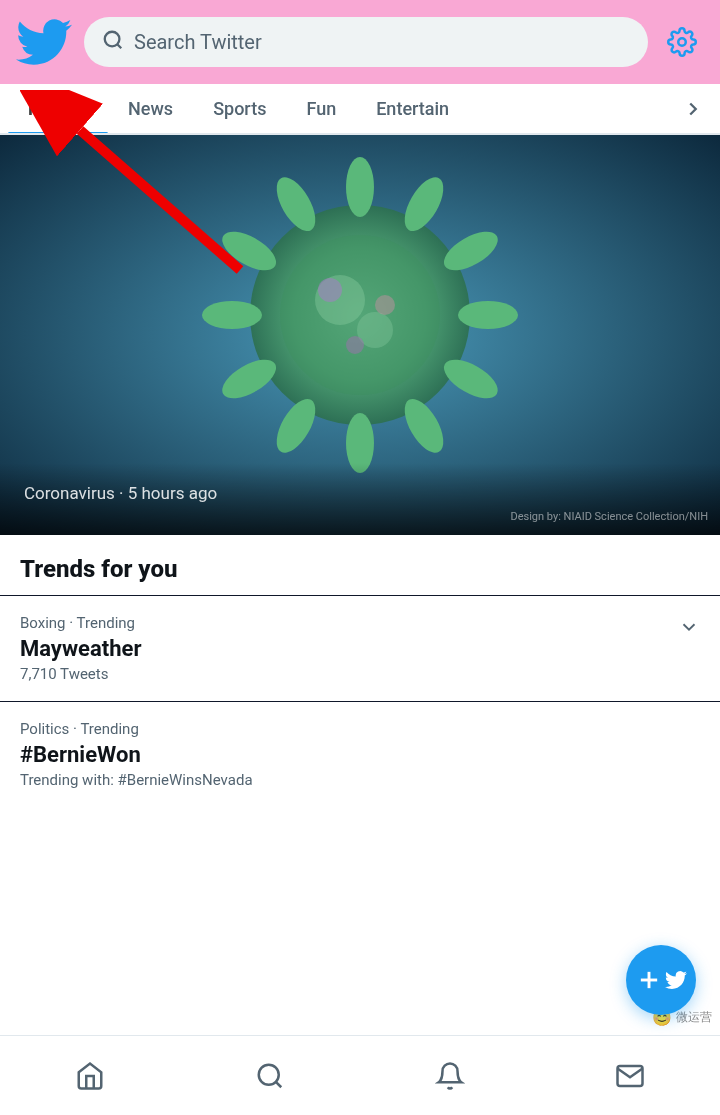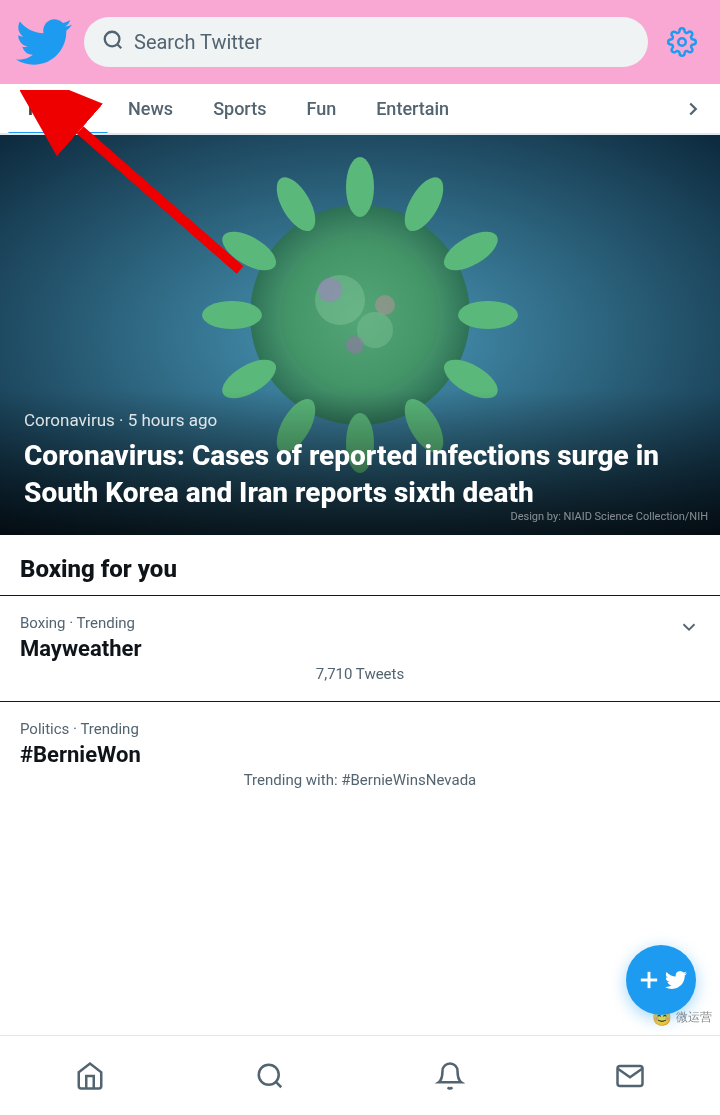--- a/index.html
+++ b/index.html
@@ -163,21 +163,20 @@
     }
     .trend-name {
       font-size: 22px;
       font-weight: 700;
       color: #0f1419;
       margin-bottom: 4px;
     }
     .trend-count {
       font-size: 15px;
       color: #536471;
-      text-align: center;
     }
     .trend-chevron {
       position: absolute;
       top: 20px;
       right: 20px;
       color: #536471;
       font-size: 20px;
     }
     .trend-hashtag {
       font-weight: 700;
@@ -336,27 +335,26 @@
     <circle cx="360" cy="180" r="80" fill="#3d9060" opacity="0.5"></circle>
     <circle cx="340" cy="165" r="25" fill="#8acca0" opacity="0.4"></circle>
     <circle cx="375" cy="195" r="18" fill="#8acca0" opacity="0.35"></circle>
 
     <circle cx="330" cy="155" r="12" fill="#a080c0" opacity="0.6"></circle>
     <circle cx="385" cy="170" r="10" fill="#c090a0" opacity="0.5"></circle>
     <circle cx="355" cy="210" r="9" fill="#a070b0" opacity="0.5"></circle>
   </svg>
   <div class="hero-overlay">
     <div class="hero-category">Coronavirus · 5 hours ago</div>
-    <div class="hero-title">Coronavirus: Cases of reported infections surge in South Korea and Iran reports sixth death</div>
   </div>
   <div class="hero-watermark">Design by: NIAID Science Collection/NIH</div>
 </div>
 
 <div class="trends-header">
-  <div class="trends-header-text">Boxing for you</div>
+  <div class="trends-header-text">Trends for you</div>
 </div>
 
 <div class="trend-item">
   <div class="trend-meta">Boxing · Trending</div>
   <div class="trend-name">Mayweather</div>
   <div class="trend-count">7,710 Tweets</div>
   <div class="trend-chevron">
     <svg width="22" height="22" viewBox="0 0 24 24" fill="none" stroke="#536471" stroke-width="2">
       <polyline points="6 9 12 15 18 9"></polyline>
     </svg>

